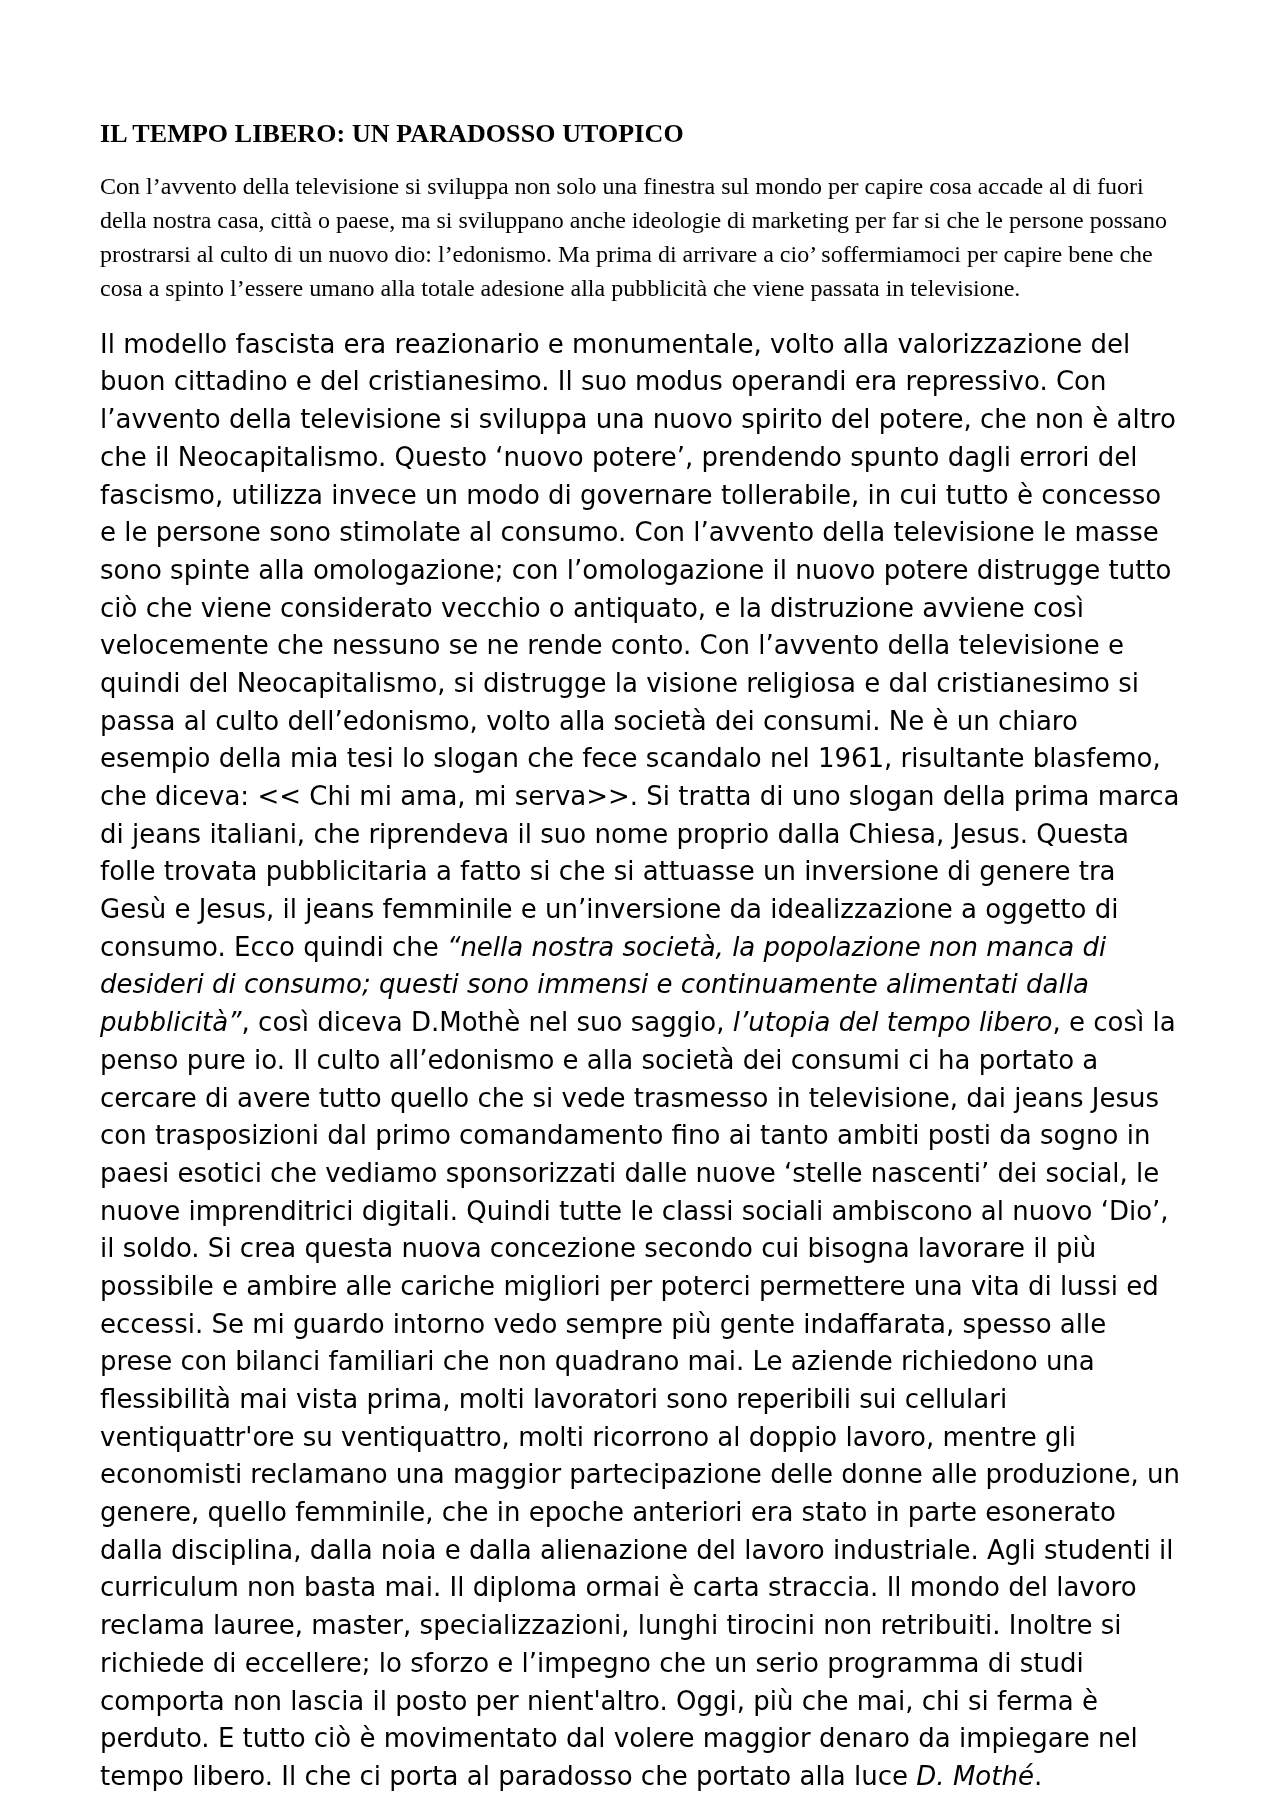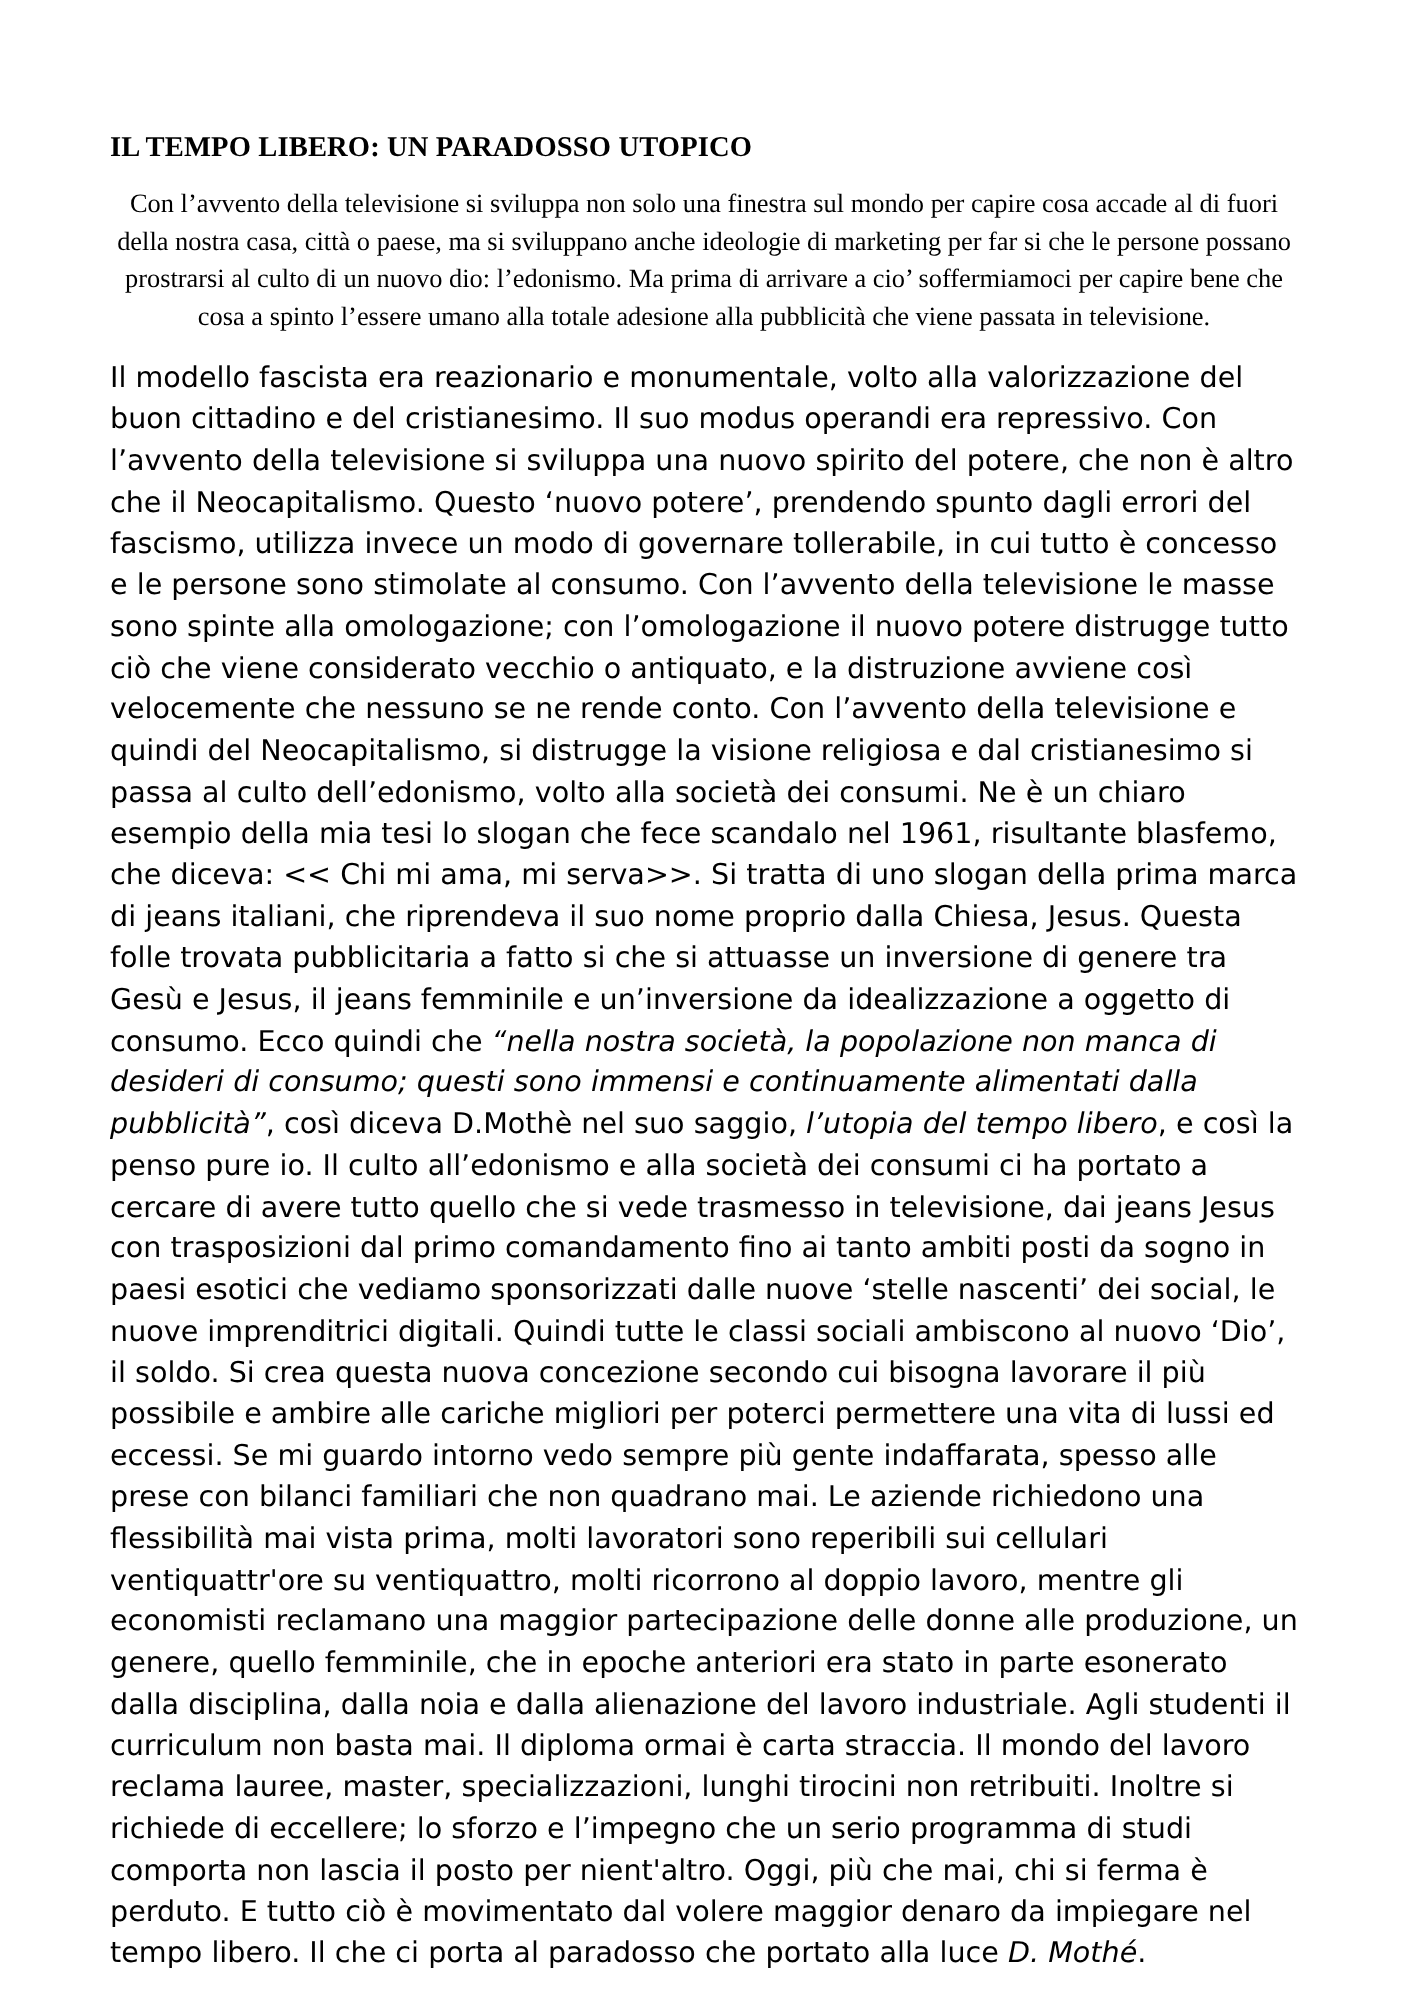--- a/index.html
+++ b/index.html
@@ -35,21 +35,21 @@
     display: inline-block;
     border-bottom: 1px solid #000000;
     padding-bottom: 1px;
   }
   .para-serif {
     font-family: "Liberation Serif", serif;
     font-size: 24px;
     line-height: 1.43;
     color: #000000;
     margin: 0 0 20px 0;
-    text-align: center;
+    text-align: left;
   }
   .para-sans {
     font-family: "DejaVu Sans", sans-serif;
     font-size: 26px;
     line-height: 1.45;
     color: #000000;
     margin: 0;
     text-align: left;
   }
   .para-sans em {

